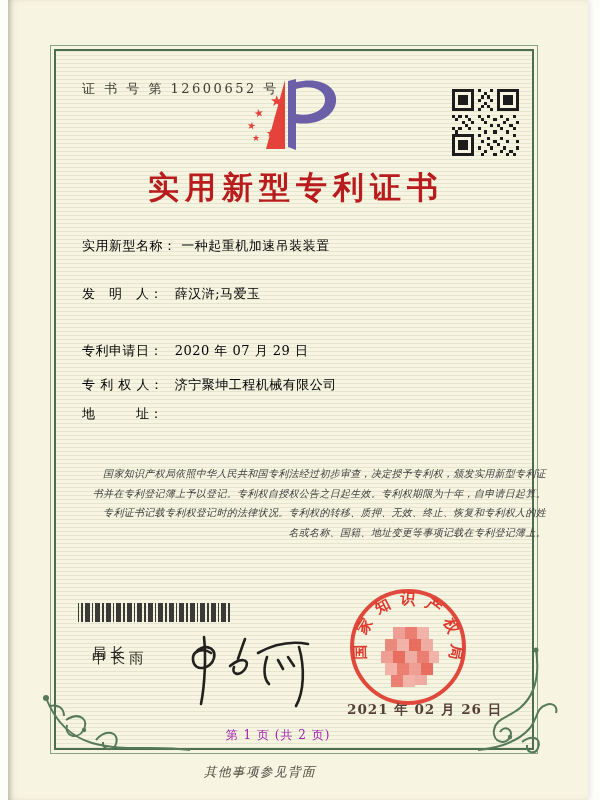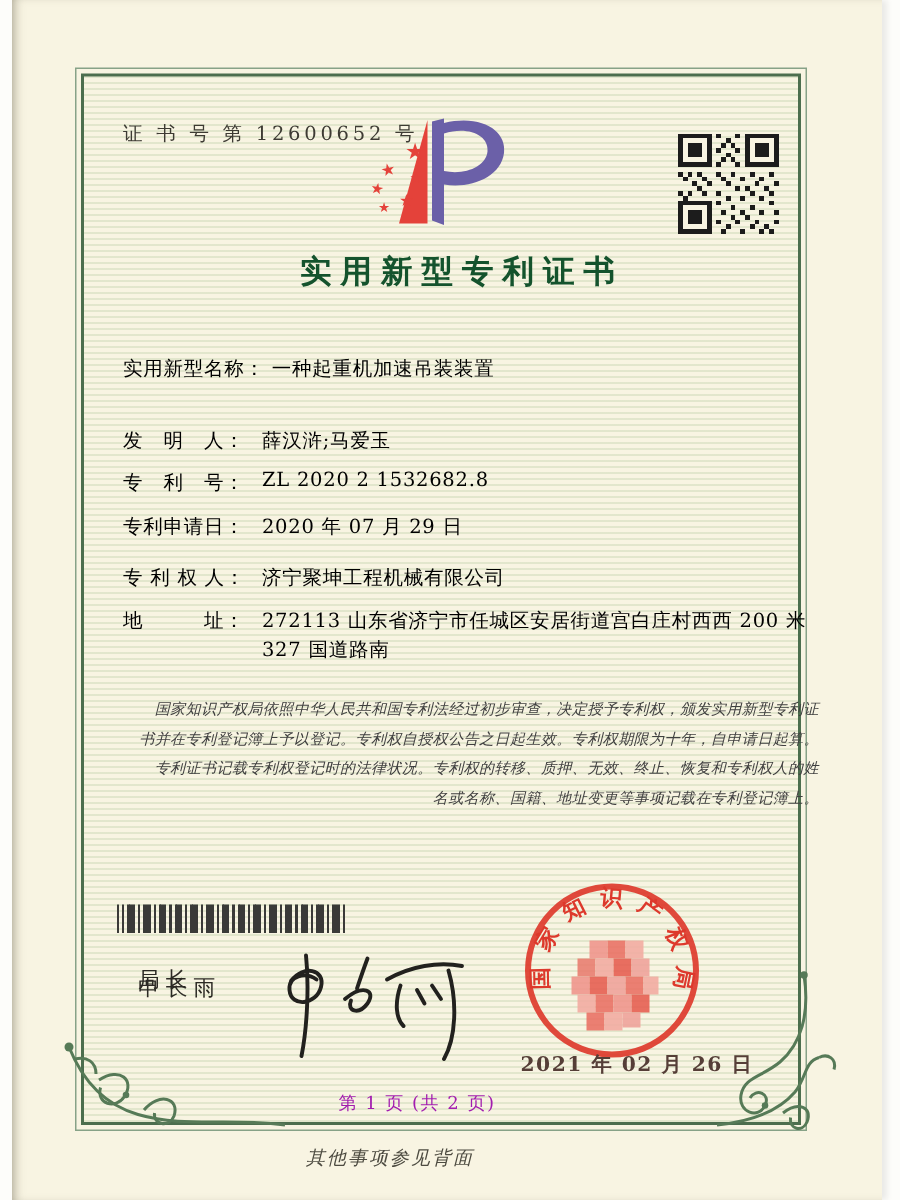--- a/index.html
+++ b/index.html
@@ -9,22 +9,22 @@
   .paper{position:absolute;left:8px;top:0;width:580px;height:800px;
          background:#f8f4e2;
          box-shadow:inset 5px 0 7px -4px rgba(95,90,70,.55), 3px 0 4px rgba(0,0,0,.08);}
   
   .frame-outer{position:absolute;left:42px;top:45px;width:486px;height:707px;
          border:1px solid #87a287;}
   .frame-inner{position:absolute;left:46px;top:49px;width:476px;height:697px;
          border:2px solid #4c6e4e;
          background:repeating-linear-gradient(180deg, rgba(138,175,118,.20) 0 1px, rgba(0,0,0,0) 1px 4px);}
   .cert-number{position:absolute;left:74px;top:80px;font-size:13px;letter-spacing:2.5px;color:#3d3b33;}
-  .title{position:absolute;left:140px;top:167px;width:320px;text-align:center;
-         font-size:21px;letter-spacing:6px;font-weight:600;color:#14532d;}
+  .title{position:absolute;left:140px;top:167px;width:320px;
+         font-size:31px;letter-spacing:6px;font-weight:600;color:#b91c1c;}
   .row{position:absolute;left:74px;font-size:13px;color:#000000;letter-spacing:.5px;white-space:nowrap;}
   .row .lbl{display:inline-block;min-width:88px;vertical-align:top;}
   .row .val{display:inline-block;vertical-align:top;}
   .addr-val{display:inline-block;width:380px;white-space:normal;line-height:19px;}
   .addr-val span{display:block;}
   .row2nd{position:absolute;left:287px;top:0;}
   .paras{position:absolute;left:72px;top:464px;width:466px;}
   .paras p{margin:0;text-indent:2em;font-size:10px;line-height:19.5px;
          font-style:italic;color:#404040;letter-spacing:.3px;text-align:right;}
   .barcode{position:absolute;left:70px;top:603px;width:152px;height:19px;
@@ -155,35 +155,30 @@
     <div class="title">实用新型专利证书</div>
 
     <div class="row" style="top:237px">
       <span class="lbl">实用新型名称：</span>
       <span class="val">一种起重机加速吊装装置</span>
     </div>
     <div class="row" style="top:285px">
       <span class="lbl">发　明　人：</span>
       <span class="val">薛汉浒;马爱玉</span>
     </div>
-    <div class="row" style="top:313px">
-      <span class="lbl">专　利　号：</span>
-      <span class="val">ZL 2020 2 1532682.8</span>
-    </div>
     <div class="row" style="top:342px">
       <span class="lbl">专利申请日：</span>
       <span class="val">2020 年 07 月 29 日</span>
     </div>
     <div class="row" style="top:376px">
       <span class="lbl">专 利 权 人：</span>
       <span class="val">济宁聚坤工程机械有限公司</span>
     </div>
     <div class="row" style="top:405px">
       <span class="lbl">地　　　址：</span>
-      <span class="addr-val"><span>272113 山东省济宁市任城区安居街道宫白庄村西西 200 米</span><span>327 国道路南</span></span>
     </div>
 
     <div class="paras">
       <p>国家知识产权局依照中华人民共和国专利法经过初步审查，决定授予专利权，颁发实用新型专利证书并在专利登记簿上予以登记。专利权自授权公告之日起生效。专利权期限为十年，自申请日起算。</p>
       <p>专利证书记载专利权登记时的法律状况。专利权的转移、质押、无效、终止、恢复和专利权人的姓名或名称、国籍、地址变更等事项记载在专利登记簿上。</p>
     </div>
 
     <div class="barcode"></div>
 
     <div class="director-title">局长</div>

